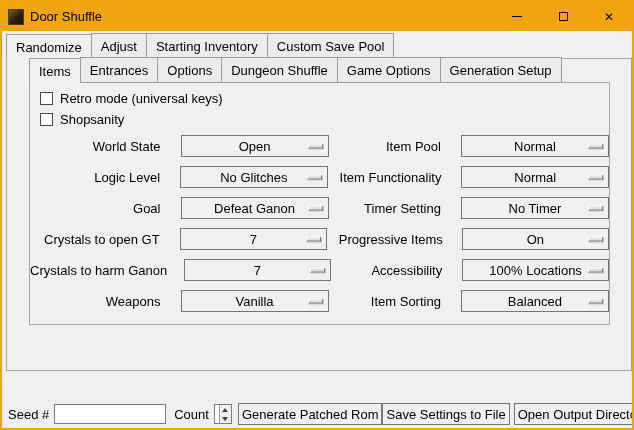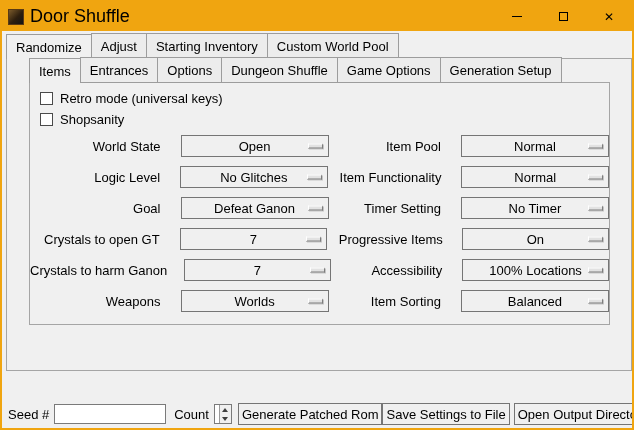--- a/index.html
+++ b/index.html
@@ -7,21 +7,21 @@
   body { font-family:"Liberation Sans", sans-serif; font-size:13px; color:#000; }
 
   .window { position:relative; width:634px; height:430px; border:2px solid #f0a510;
             background:#f0f0f0; overflow:hidden; }
 
   
   .titlebar { position:absolute; left:0; top:0; right:0; height:29px; background:#f0a510;
               display:flex; align-items:center; }
   .app-icon { width:16px; height:16px; margin:0 6px; border:1px solid #5a3a14;
               background:linear-gradient(135deg,#7a5a2a 0%,#2e1f0e 55%,#141414 100%); }
-  .win-title { font-size:18px; color:#000; }
+  .win-title { font-size:13px; color:#000; }
   .win-buttons { margin-left:auto; display:flex; height:100%; }
   .win-btn { width:46px; height:100%; display:flex; align-items:center; justify-content:center; }
   .min-glyph { display:block; width:10px; height:1px; background:#000; }
   .max-glyph { display:block; width:9px; height:9px; border:1px solid #000; background:transparent; }
   .close-glyph { font-size:12px; line-height:1; }
 
   
   .tabrow { position:absolute; display:flex; align-items:flex-end; z-index:3; }
   .tabrow1 { left:4px; top:33px; height:24px; }
   .tabrow2 { left:27px; top:58px; height:23px; }
@@ -90,21 +90,21 @@
       <div class="win-btn">
         <span class="close-glyph">✕</span>
       </div>
     </div>
   </div>
 
   <div class="tabrow tabrow1">
     <div class="tab active">Randomize</div>
     <div class="tab">Adjust</div>
     <div class="tab">Starting Inventory</div>
-    <div class="tab">Custom World Pool</div>
+    <div class="tab">Custom Save Pool</div>
   </div>
 
   <div class="pane outer-pane"></div>
 
   <div class="tabrow tabrow2">
     <div class="tab active">Items</div>
     <div class="tab">Entrances</div>
     <div class="tab">Options</div>
     <div class="tab">Dungeon Shuffle</div>
     <div class="tab">Game Options</div>
@@ -185,21 +185,21 @@
         <span class="lbl-r">Accessibility</span>
         <div class="optmenu">
           <span class="val">100% Locations</span>
           <span class="dd-ind"></span>
         </div>
       </div>
 
       <div class="opt-row">
         <span class="lbl-l">Weapons</span>
         <div class="optmenu">
-          <span class="val">Worlds</span>
+          <span class="val">Vanilla</span>
           <span class="dd-ind"></span>
         </div>
         <span class="lbl-r">Item Sorting</span>
         <div class="optmenu">
           <span class="val">Balanced</span>
           <span class="dd-ind"></span>
         </div>
       </div>
 
     </div>

